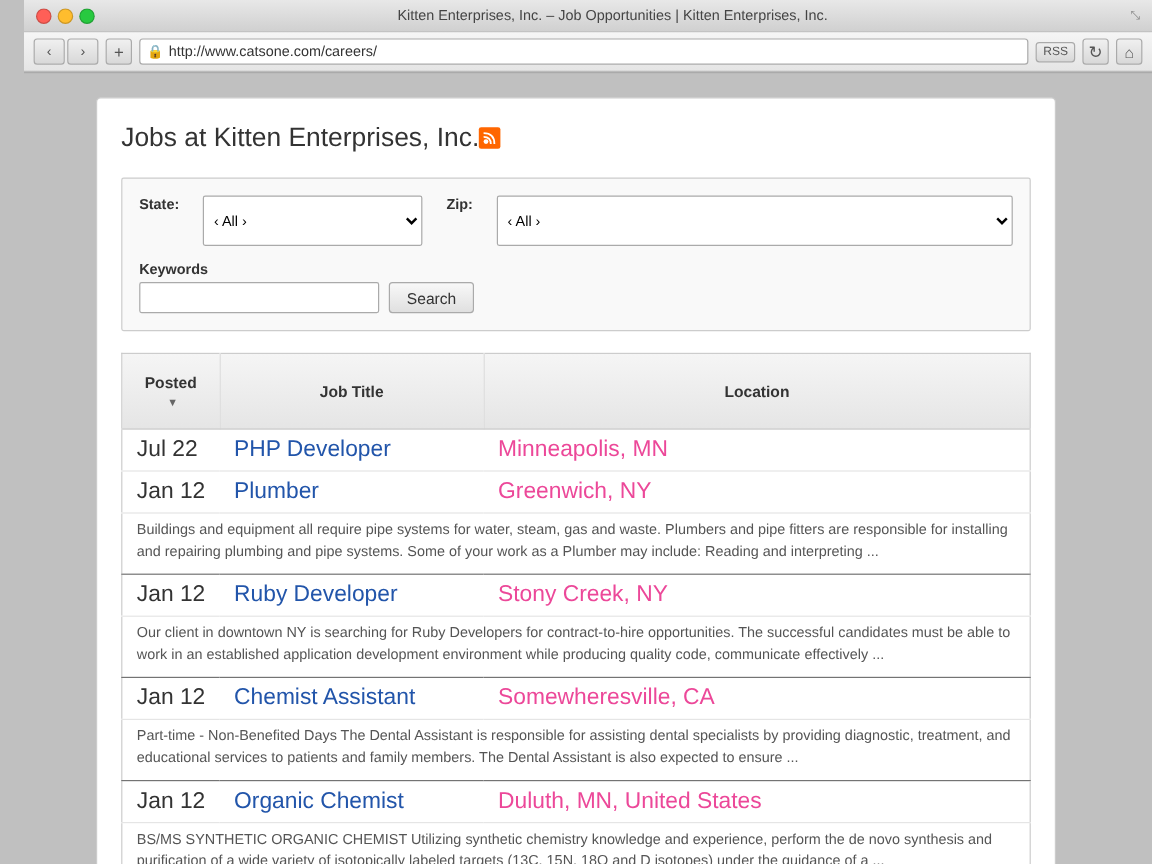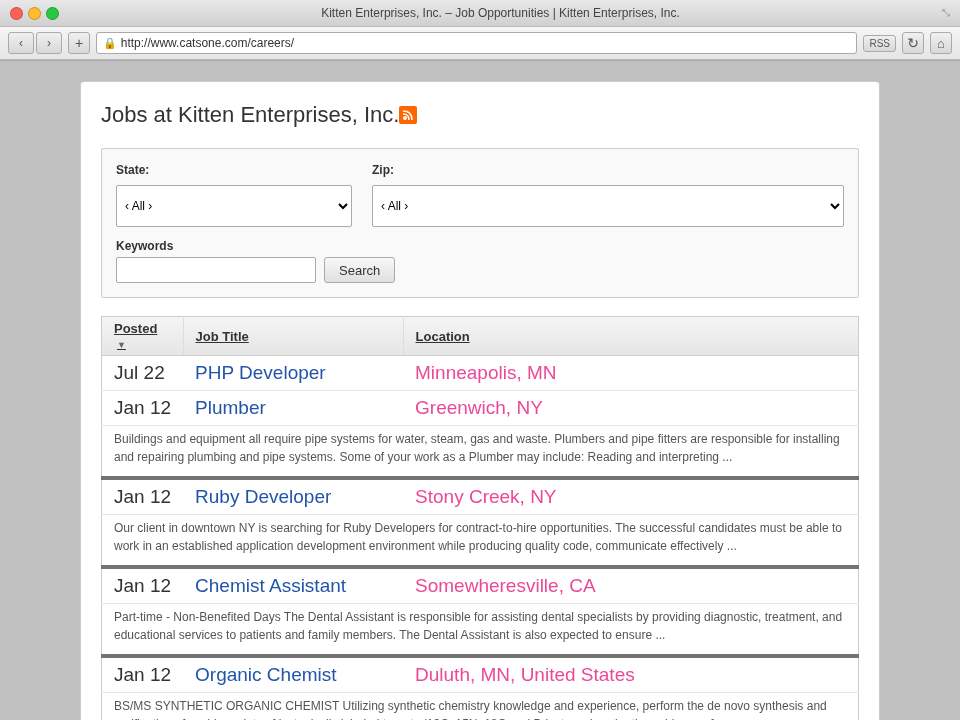--- a/index.html
+++ b/index.html
@@ -7,20 +7,21 @@
       background: #c0c0c0;
       font-family: Arial, Helvetica, sans-serif;
       font-size: 13px;
       color: #333;
     }
 
     
     .browser-chrome {
       background: linear-gradient(to bottom, #f0f0f0, #d8d8d8);
       border-bottom: 1px solid #aaa;
+      margin-left: 20px;
     }
     .title-bar {
       display: flex;
       align-items: center;
       padding: 6px 10px;
       background: linear-gradient(to bottom, #e8e8e8, #d0d0d0);
       border-bottom: 1px solid #bbb;
     }
     .title-text {
       flex: 1;
@@ -184,22 +185,22 @@
       margin-bottom: 18px;
       border-radius: 2px;
     }
     .filter-row {
       display: flex;
       gap: 20px;
       margin-bottom: 12px;
     }
     .filter-group {
       display: flex;
-      flex-direction: column;
-      gap: 8px;
+      flex-direction: row;
+      gap: 20px;
     }
     .filter-group.state { flex: 1; }
     .filter-group.zip { flex: 2; }
     .filter-label {
       font-size: 12px;
       font-weight: bold;
       color: #333;
     }
     .filter-select {
       height: 42px;
@@ -243,28 +244,27 @@
     
     .jobs-table {
       width: 100%;
       border-collapse: collapse;
       border: 1px solid #ccc;
     }
     .jobs-table thead tr {
       background: linear-gradient(to bottom, #f5f5f5, #e5e5e5);
     }
     .jobs-table th {
-      text-align: left;
-      padding: 4px 12px;
+      text-align: center;
+      padding: 16px 12px;
       font-size: 13px;
       font-weight: bold;
       color: #333;
       border-bottom: 1px solid #ccc;
       border-right: 1px solid #ddd;
-      text-decoration: underline;
     }
     .jobs-table th:last-child { border-right: none; }
     .sort-arrow {
       font-size: 9px;
       color: #666;
       margin-left: 3px;
     }
     .jobs-table tbody tr {
       border-bottom: 1px solid #e5e5e5;
     }
@@ -287,21 +287,21 @@
       cursor: pointer;
     }
     .location-cell {
       color: #ec4899;
     }
     .description-row td {
       padding: 4px 12px 10px 12px;
       font-size: 12px;
       color: #555;
       line-height: 1.5;
-      border-bottom: 4px solid #737373;
+      border-bottom: 1px solid #737373;
     }
   </style>
 </head>
 <body>
 
 <div class="browser-chrome">
   <div class="title-bar">
     <div class="window-controls">
       <div class="window-btn btn-close"></div>
       <div class="window-btn btn-min"></div>

